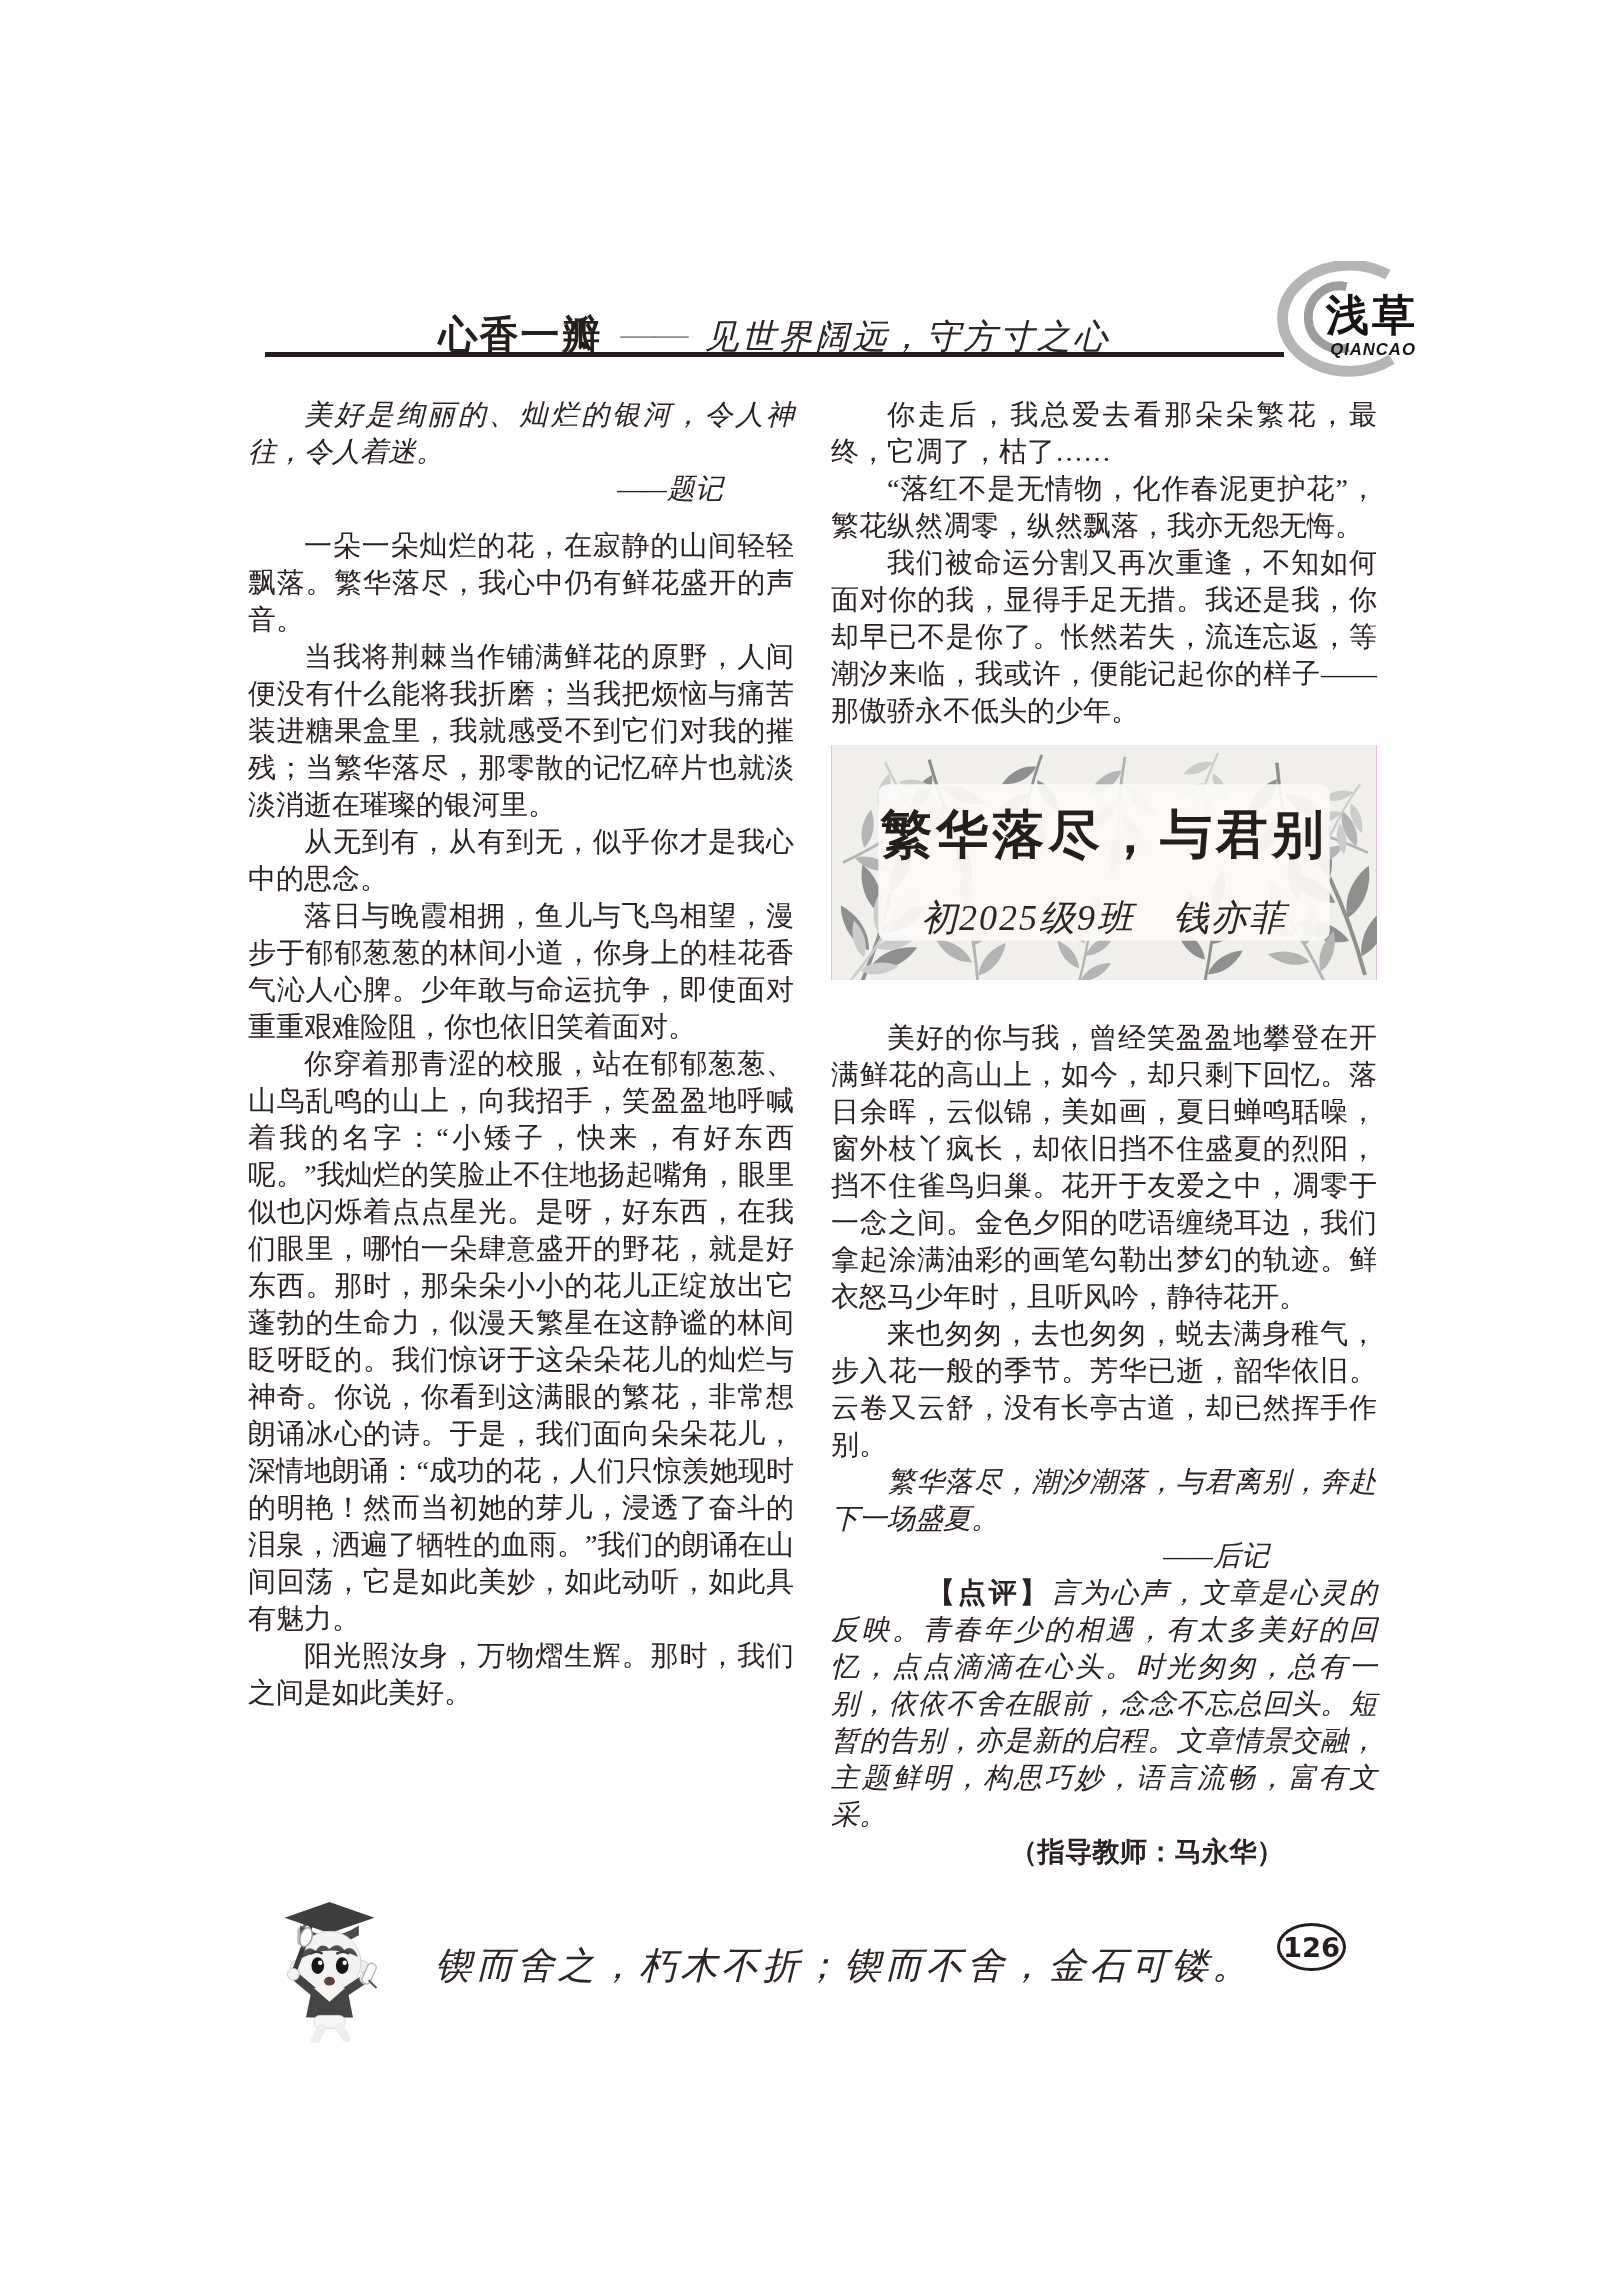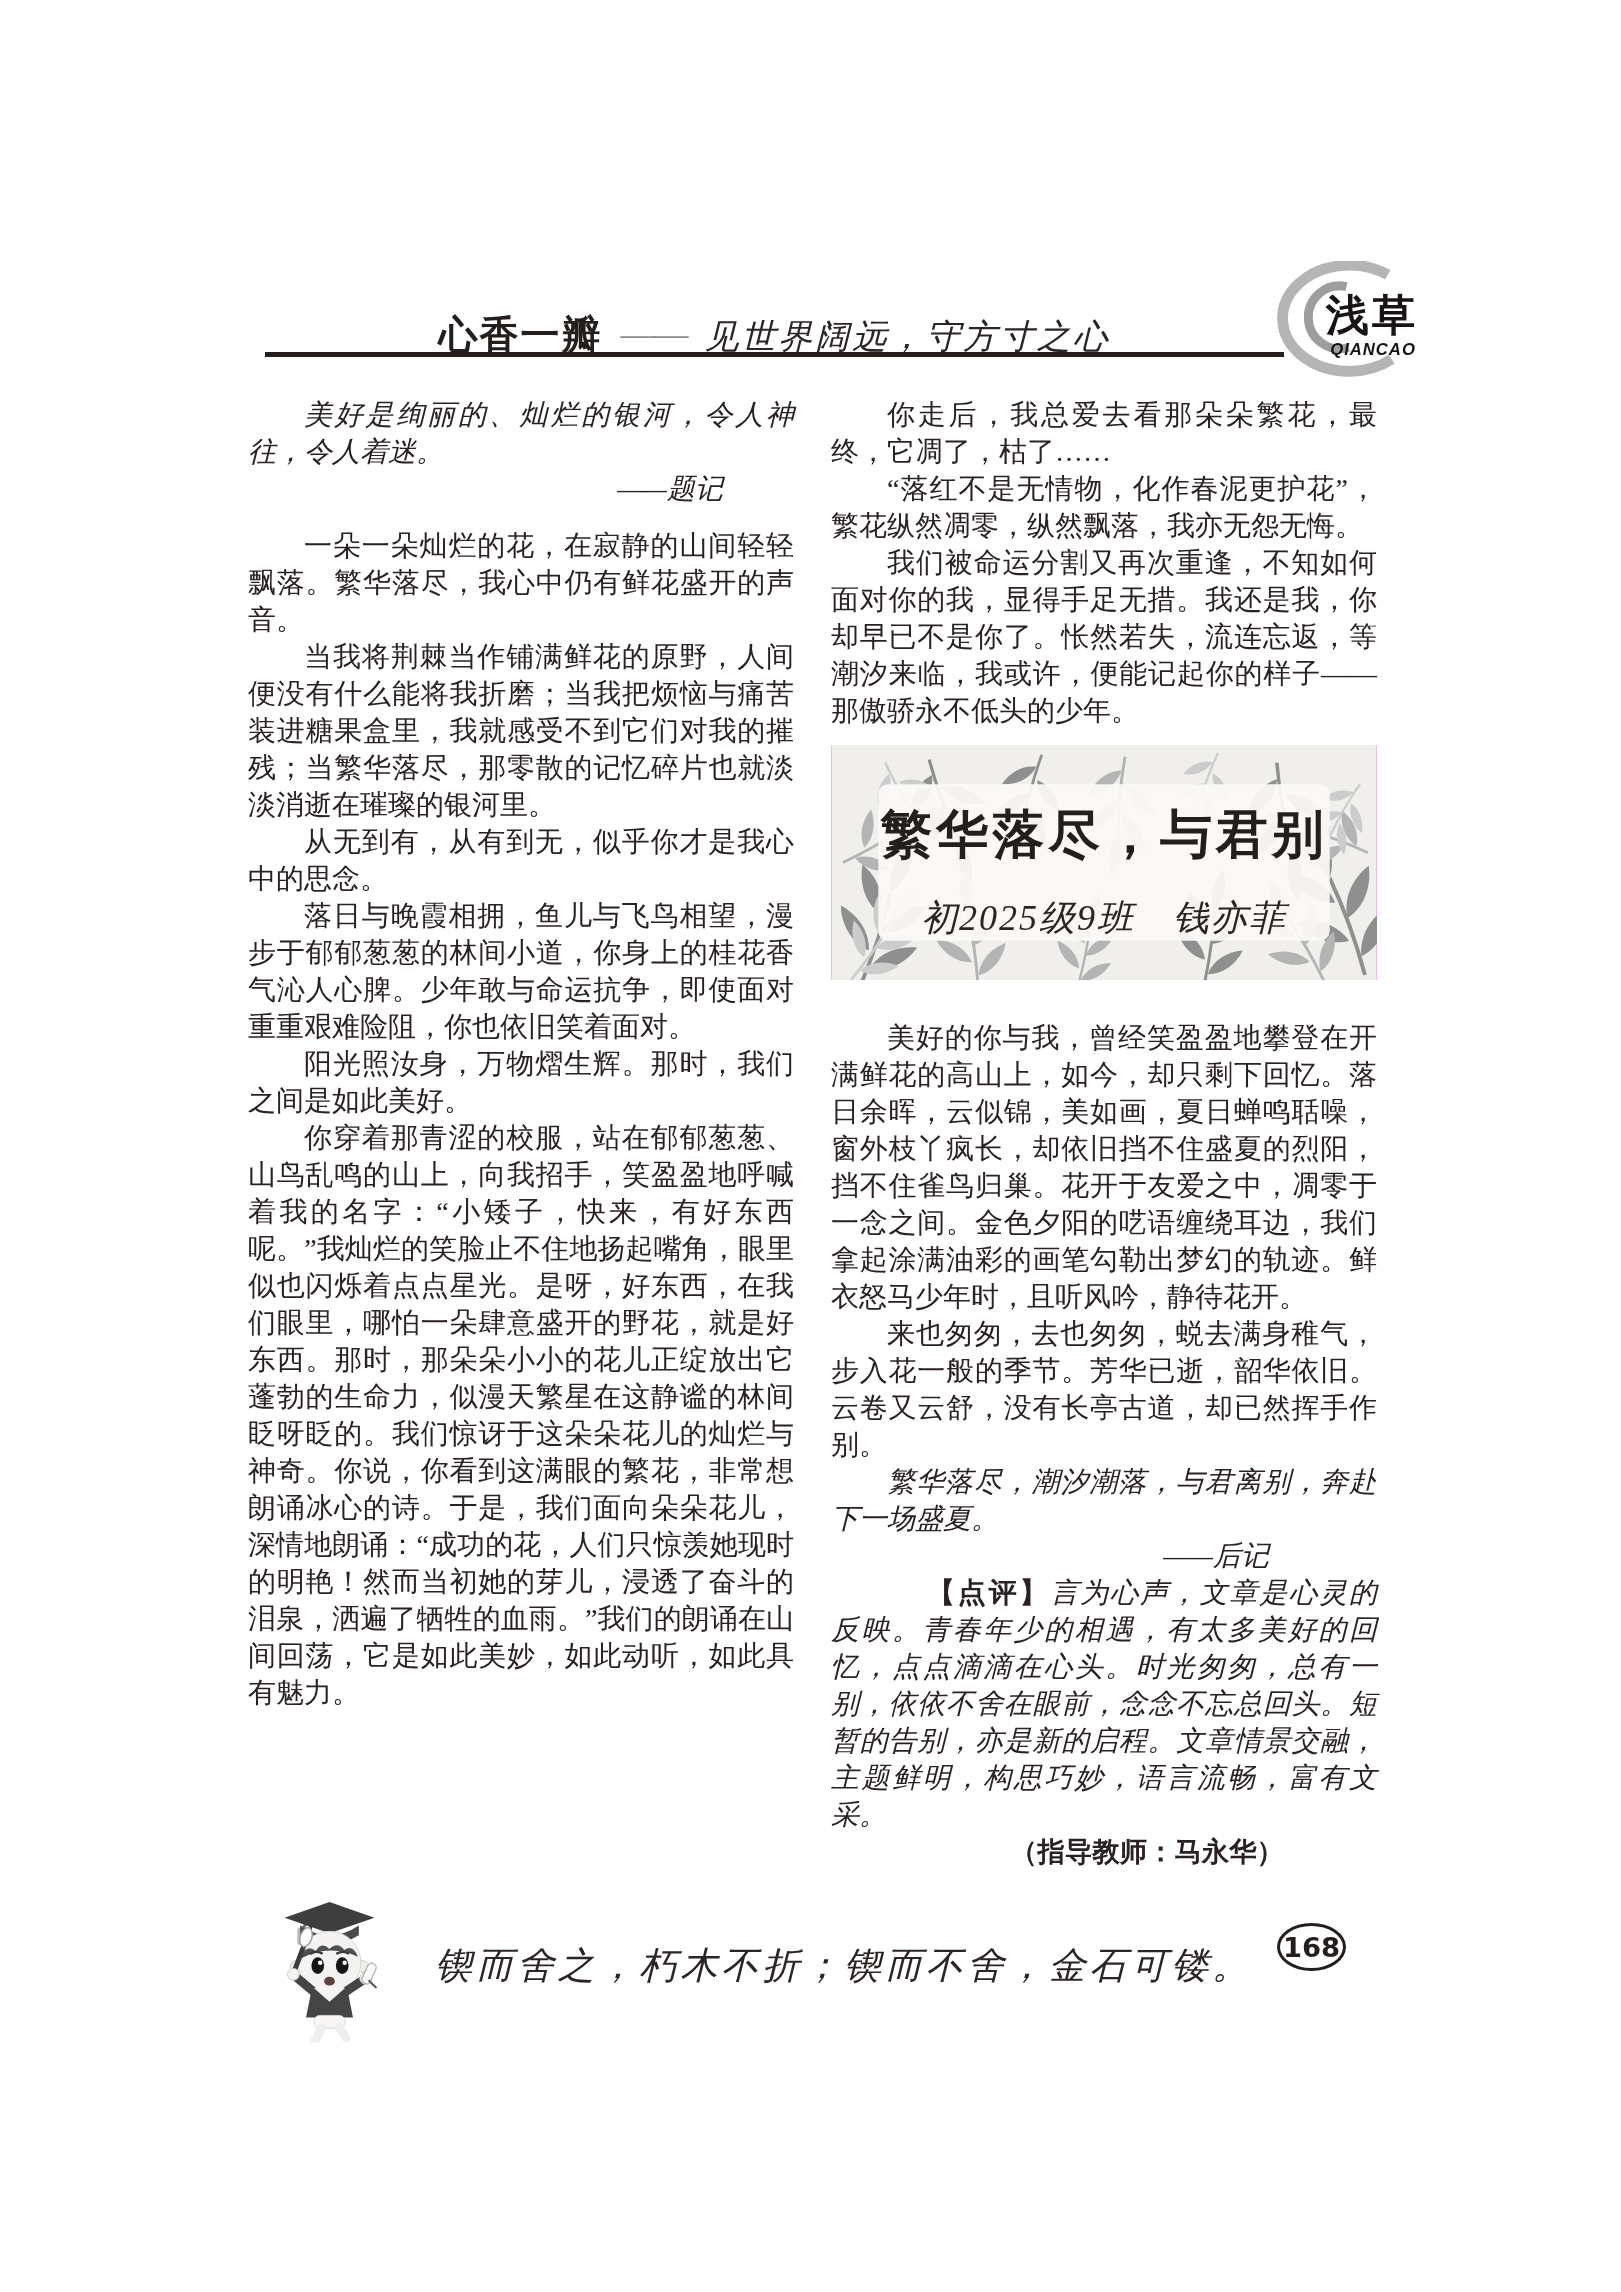--- a/index.html
+++ b/index.html
@@ -73,22 +73,22 @@
 
 <div class="abs col col-left">
   <div class="epigraph-block">
     <p class="kai">美好是绚丽的、灿烂的银河，令人神往，令人着迷。</p>
     <p class="kai sign-line" style="padding-right:71px;">——题记</p>
   </div>
   <p>一朵一朵灿烂的花，在寂静的山间轻轻飘落。繁华落尽，我心中仍有鲜花盛开的声音。</p>
   <p>当我将荆棘当作铺满鲜花的原野，人间便没有什么能将我折磨；当我把烦恼与痛苦装进糖果盒里，我就感受不到它们对我的摧残；当繁华落尽，那零散的记忆碎片也就淡淡消逝在璀璨的银河里。</p>
   <p>从无到有，从有到无，似乎你才是我心中的思念。</p>
   <p>落日与晚霞相拥，鱼儿与飞鸟相望，漫步于郁郁葱葱的林间小道，你身上的桂花香气沁人心脾。少年敢与命运抗争，即使面对重重艰难险阻，你也依旧笑着面对。</p>
+  <p>你穿着那青涩的校服，站在郁郁葱葱、山鸟乱鸣的山上，向我招手，笑盈盈地呼喊着我的名字：“小矮子，快来，有好东西呢。”我灿烂的笑脸止不住地扬起嘴角，眼里似也闪烁着点点星光。是呀，好东西，在我们眼里，哪怕一朵肆意盛开的野花，就是好东西。那时，那朵朵小小的花儿正绽放出它蓬勃的生命力，似漫天繁星在这静谧的林间眨呀眨的。我们惊讶于这朵朵花儿的灿烂与神奇。你说，你看到这满眼的繁花，非常想朗诵冰心的诗。于是，我们面向朵朵花儿，深情地朗诵：“成功的花，人们只惊羡她现时的明艳！然而当初她的芽儿，浸透了奋斗的泪泉，洒遍了牺牲的血雨。”我们的朗诵在山间回荡，它是如此美妙，如此动听，如此具有魅力。</p>
   <p>阳光照汝身，万物熠生辉。那时，我们之间是如此美好。</p>
-  <p>你穿着那青涩的校服，站在郁郁葱葱、山鸟乱鸣的山上，向我招手，笑盈盈地呼喊着我的名字：“小矮子，快来，有好东西呢。”我灿烂的笑脸止不住地扬起嘴角，眼里似也闪烁着点点星光。是呀，好东西，在我们眼里，哪怕一朵肆意盛开的野花，就是好东西。那时，那朵朵小小的花儿正绽放出它蓬勃的生命力，似漫天繁星在这静谧的林间眨呀眨的。我们惊讶于这朵朵花儿的灿烂与神奇。你说，你看到这满眼的繁花，非常想朗诵冰心的诗。于是，我们面向朵朵花儿，深情地朗诵：“成功的花，人们只惊羡她现时的明艳！然而当初她的芽儿，浸透了奋斗的泪泉，洒遍了牺牲的血雨。”我们的朗诵在山间回荡，它是如此美妙，如此动听，如此具有魅力。</p>
 </div>
 
 <div class="abs col col-right">
   <p>你走后，我总爱去看那朵朵繁花，最终，它凋了，枯了……</p>
   <p>“落红不是无情物，化作春泥更护花”，繁花纵然凋零，纵然飘落，我亦无怨无悔。</p>
   <p>我们被命运分割又再次重逢，不知如何面对你的我，显得手足无措。我还是我，你却早已不是你了。怅然若失，流连忘返，等潮汐来临，我或许，便能记起你的样子——那傲骄永不低头的少年。</p>
 
   <div class="title-box">
     <svg width="546" height="235" viewBox="0 0 557 240">
       <defs>
@@ -185,15 +185,15 @@
     <rect x="52" y="124" width="32" height="13" rx="6" fill="#f8f7f5" stroke="#d8d6d2" stroke-width="1"></rect>
 
     <path d="M60 137 L53 150" stroke="#efeeec" stroke-width="9" stroke-linecap="round"></path>
     <path d="M78 136 L85 147" stroke="#efeeec" stroke-width="9" stroke-linecap="round"></path>
   </svg>
 </div>
 
 <div class="abs footer-motto">锲而舍之，朽木不折；锲而不舍，金石可镂。</div>
 
 <div class="abs page-oval">
-  <span>168</span>
+  <span>126</span>
 </div>
 
 
 </body></html>

